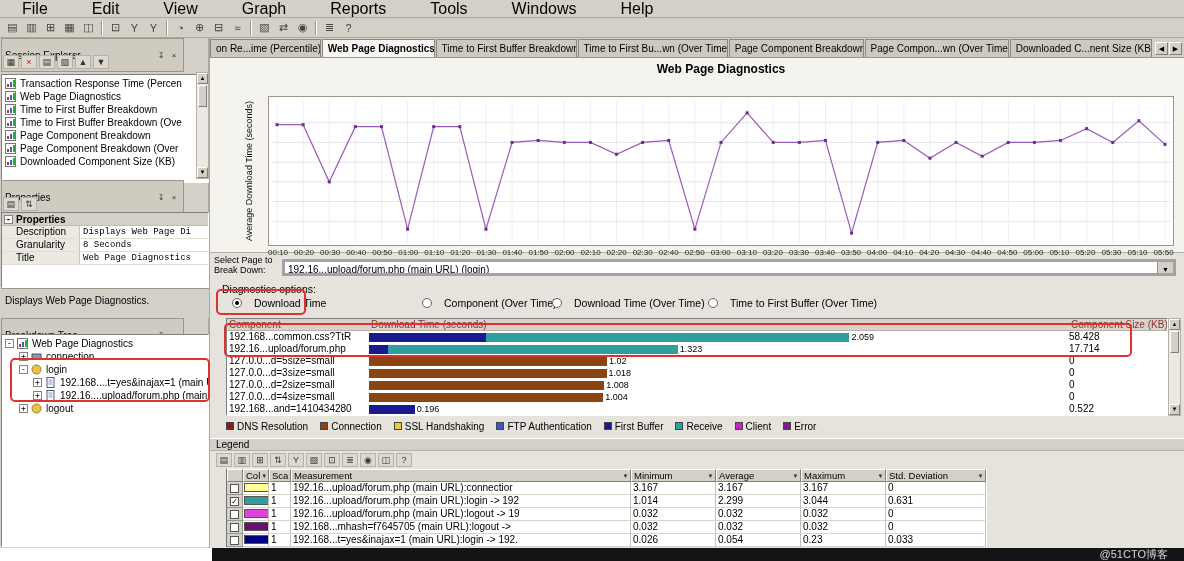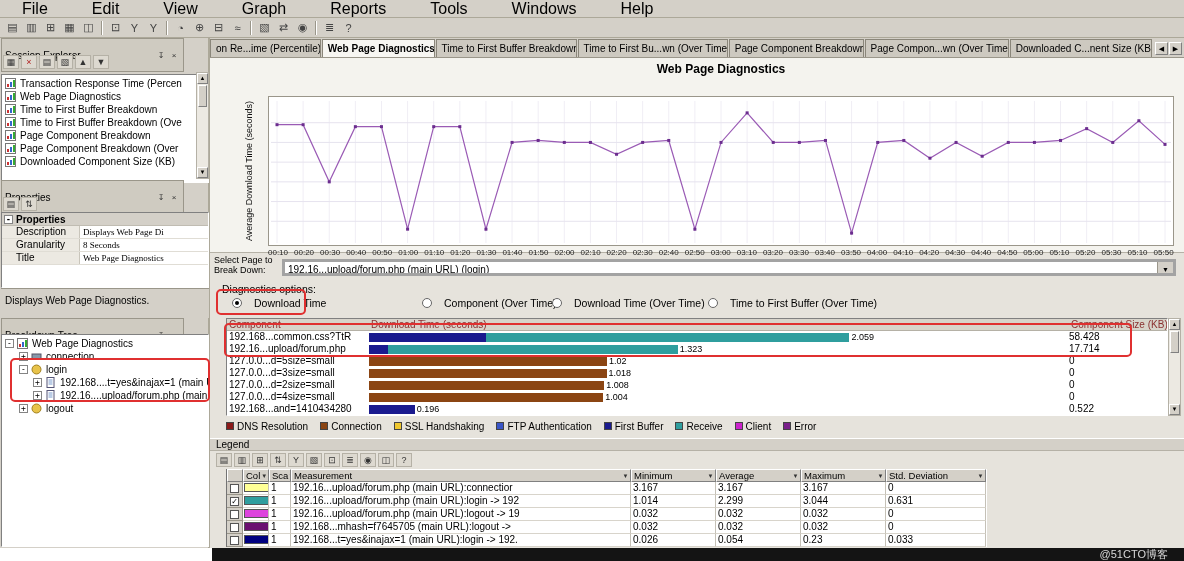--- a/index.html
+++ b/index.html
@@ -21,21 +21,21 @@
 .sunken{background:#fff;border:1px solid;border-color:#808080 #fff #fff #808080}
 .tree{overflow:hidden;padding-top:2px}
 .tree-row{display:flex;align-items:center;height:13px;font-size:10px;white-space:nowrap;overflow:hidden;padding-left:3px}
 .expander{width:9px;height:9px;border:1px solid #848484;background:#fff;font-size:8px;line-height:7px;text-align:center;margin-right:3px;flex:none;font-family:"DejaVu Sans Mono",monospace}
 .gicon{width:12px;height:11px;margin-right:3px;flex:none;display:inline-flex}
 
 .pgrid{position:absolute;left:1px;width:208px;overflow:hidden}
 .pg-group{display:flex;align-items:center;height:13px;background:#d4d0c8;font-size:10px;font-weight:bold;padding-left:2px;border-bottom:1px solid #c0bcb2}
 .pg-row{display:flex;height:13px;border-bottom:1px solid #e0ddd5;font-size:10px}
 .pg-label{width:78px;background:#ece9e2;padding-left:14px;border-right:1px solid #c9c5bb;line-height:12px;overflow:hidden;white-space:nowrap}
-.pg-value{flex:1;padding-left:3px;line-height:12px;font-family:Liberation Serif, serif;font-size:9px;overflow:hidden;white-space:nowrap}
+.pg-value{flex:1;padding-left:3px;line-height:12px;font-family:Liberation Mono, monospace;font-size:9px;overflow:hidden;white-space:nowrap}
 .pdesc{position:absolute;left:1px;width:208px;background:#d4d0c8;border-top:1px solid #9a968a;font-size:10px;padding:6px 4px 0 4px}
 
 .rightcol{position:absolute;left:210px;top:38px;width:974px;height:510px;background:#e6e3dc}
 .tabbar{position:absolute;left:0;top:0;width:974px;height:20px;display:flex;align-items:flex-end;border-bottom:1px solid #9a968a;background:#d4d0c8;overflow:hidden}
 .tab{height:18px;line-height:16px;padding:1px 5px;font-size:10px;white-space:nowrap;border:1px solid #8a867a;border-bottom:none;background:#cdc9c0;margin-right:1px;overflow:hidden}
 .tab.active{background:#f7f6f2;font-weight:bold}
 .tab-arrows{margin-left:auto;display:flex;gap:1px;padding:2px}
 .arrow-btn{width:13px;height:13px;background:#d4d0c8;border:1px solid;border-color:#fff #808080 #808080 #fff;font-size:7px;line-height:11px;text-align:center}
 
 .chart-section{position:absolute;left:0;top:20px;width:974px;height:195px;background:#f4f3ee;border-bottom:1px solid #b5b1a6}

